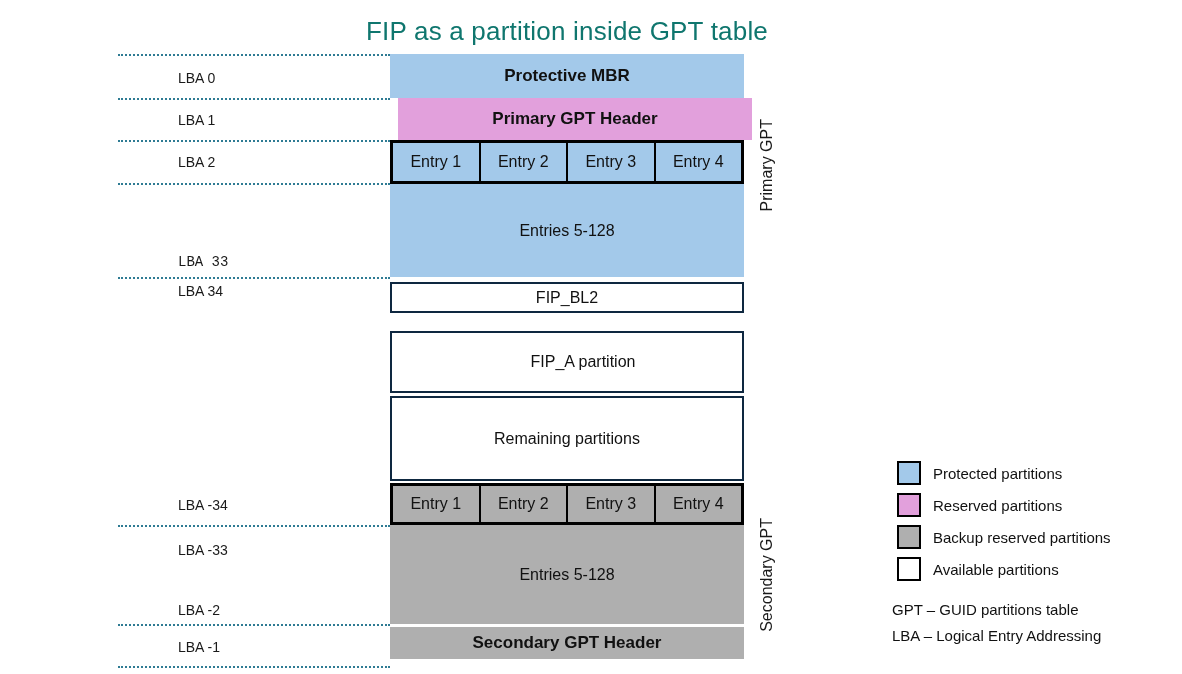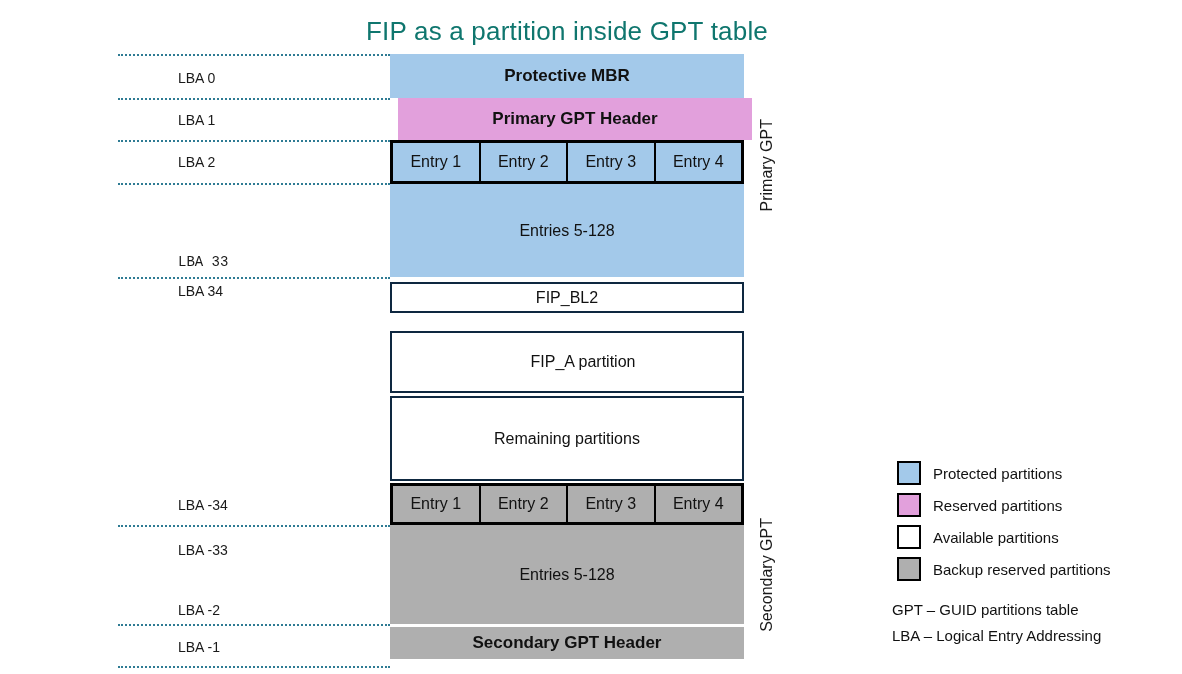--- a/index.html
+++ b/index.html
@@ -111,25 +111,25 @@
   <div class="legend">
     <div class="legend-row">
       <span class="swatch sw-blue"></span>
       <span class="legend-label">Protected partitions</span>
     </div>
     <div class="legend-row">
       <span class="swatch sw-pink"></span>
       <span class="legend-label">Reserved partitions</span>
     </div>
     <div class="legend-row">
+      <span class="swatch sw-gray"></span>
+      <span class="legend-label">Backup reserved partitions</span>
+    </div>
+    <div class="legend-row">
       <span class="swatch sw-white"></span>
       <span class="legend-label">Available partitions</span>
-    </div>
-    <div class="legend-row">
-      <span class="swatch sw-gray"></span>
-      <span class="legend-label">Backup reserved partitions</span>
     </div>
   </div>
 
   <div class="footnote" style="top:601px;">GPT – GUID partitions table</div>
   <div class="footnote" style="top:627px;">LBA – Logical Entry Addressing</div>
 
 </div>
 
 </body></html>

